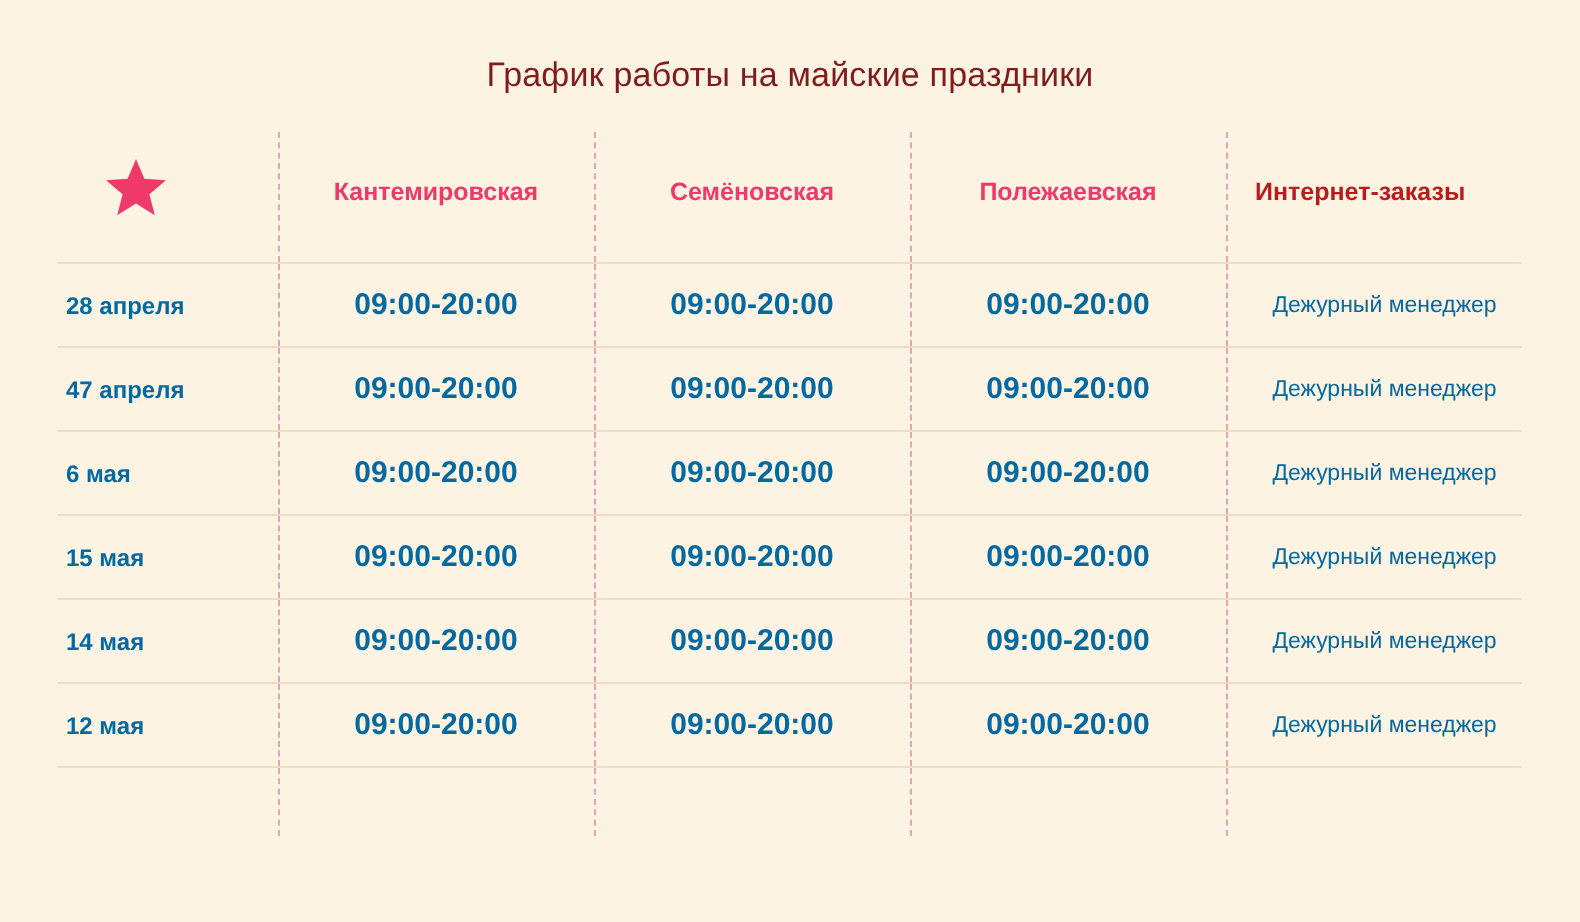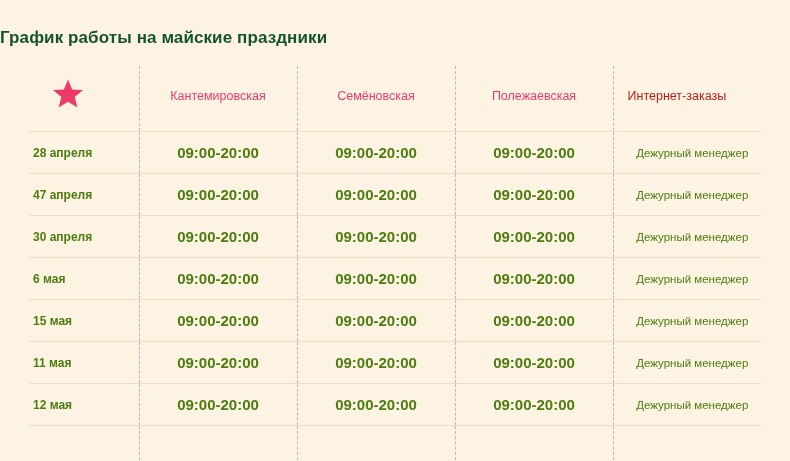--- a/index.html
+++ b/index.html
@@ -15,61 +15,61 @@
     overflow: hidden;
   }
   .page {
     width: 790px;
     height: 461px;
     position: relative;
     box-sizing: border-box;
     padding: 0;
   }
   .title {
-    text-align: left;
+    text-align: center;
     font-size: 17px;
-    font-weight: bold;
-    color: #14532d;
+    font-weight: normal;
+    color: #7f1d1d;
     padding-top: 28px;
     letter-spacing: 0.1px;
   }
   table.schedule {
     width: 716px;
     margin: 18px auto 0 auto;
     border-collapse: collapse;
     table-layout: fixed;
   }
   table.schedule col.c-date   { width: 110px; }
   table.schedule col.c-store  { width: 158px; }
   table.schedule col.c-online { width: 148px; }
 
   thead th {
     font-size: 12.5px;
-    font-weight: normal;
+    font-weight: bold;
     padding: 10px 4px 16px 4px;
     vertical-align: middle;
     text-align: center;
   }
   th.brand-cell {
     text-align: left;
     padding-left: 4px;
   }
   th.store-head {
     color: #ed3a68;
     border-left: 1px dashed #e6a3b4;
   }
   th.online-head {
     color: #b91c1c;
     text-align: left;
     padding-left: 14px;
     border-left: 1px dashed #e6a3b4;
   }
   tbody td {
     font-size: 12px;
-    color: #4d7c0f;
+    color: #0369a1;
     padding: 12px 4px;
     text-align: center;
     border-top: 1px solid #f0dcc2;
     vertical-align: middle;
   }
   tbody tr:first-child td {
     border-top: 1px solid #f0dcc2;
   }
   td.date-cell {
     text-align: left;
@@ -145,42 +145,35 @@
         <td class="online-cell">Дежурный менеджер</td>
       </tr>
       <tr>
         <td class="date-cell">47 апреля</td>
         <td class="store-cell">09:00-20:00</td>
         <td class="store-cell">09:00-20:00</td>
         <td class="store-cell">09:00-20:00</td>
         <td class="online-cell">Дежурный менеджер</td>
       </tr>
       <tr>
-        <td class="date-cell">30 апреля</td>
-        <td class="store-cell">09:00-20:00</td>
-        <td class="store-cell">09:00-20:00</td>
-        <td class="store-cell">09:00-20:00</td>
-        <td class="online-cell">Дежурный менеджер</td>
-      </tr>
-      <tr>
         <td class="date-cell">6 мая</td>
         <td class="store-cell">09:00-20:00</td>
         <td class="store-cell">09:00-20:00</td>
         <td class="store-cell">09:00-20:00</td>
         <td class="online-cell">Дежурный менеджер</td>
       </tr>
       <tr>
         <td class="date-cell">15 мая</td>
         <td class="store-cell">09:00-20:00</td>
         <td class="store-cell">09:00-20:00</td>
         <td class="store-cell">09:00-20:00</td>
         <td class="online-cell">Дежурный менеджер</td>
       </tr>
       <tr>
-        <td class="date-cell">11 мая</td>
+        <td class="date-cell">14 мая</td>
         <td class="store-cell">09:00-20:00</td>
         <td class="store-cell">09:00-20:00</td>
         <td class="store-cell">09:00-20:00</td>
         <td class="online-cell">Дежурный менеджер</td>
       </tr>
       <tr>
         <td class="date-cell">12 мая</td>
         <td class="store-cell">09:00-20:00</td>
         <td class="store-cell">09:00-20:00</td>
         <td class="store-cell">09:00-20:00</td>

